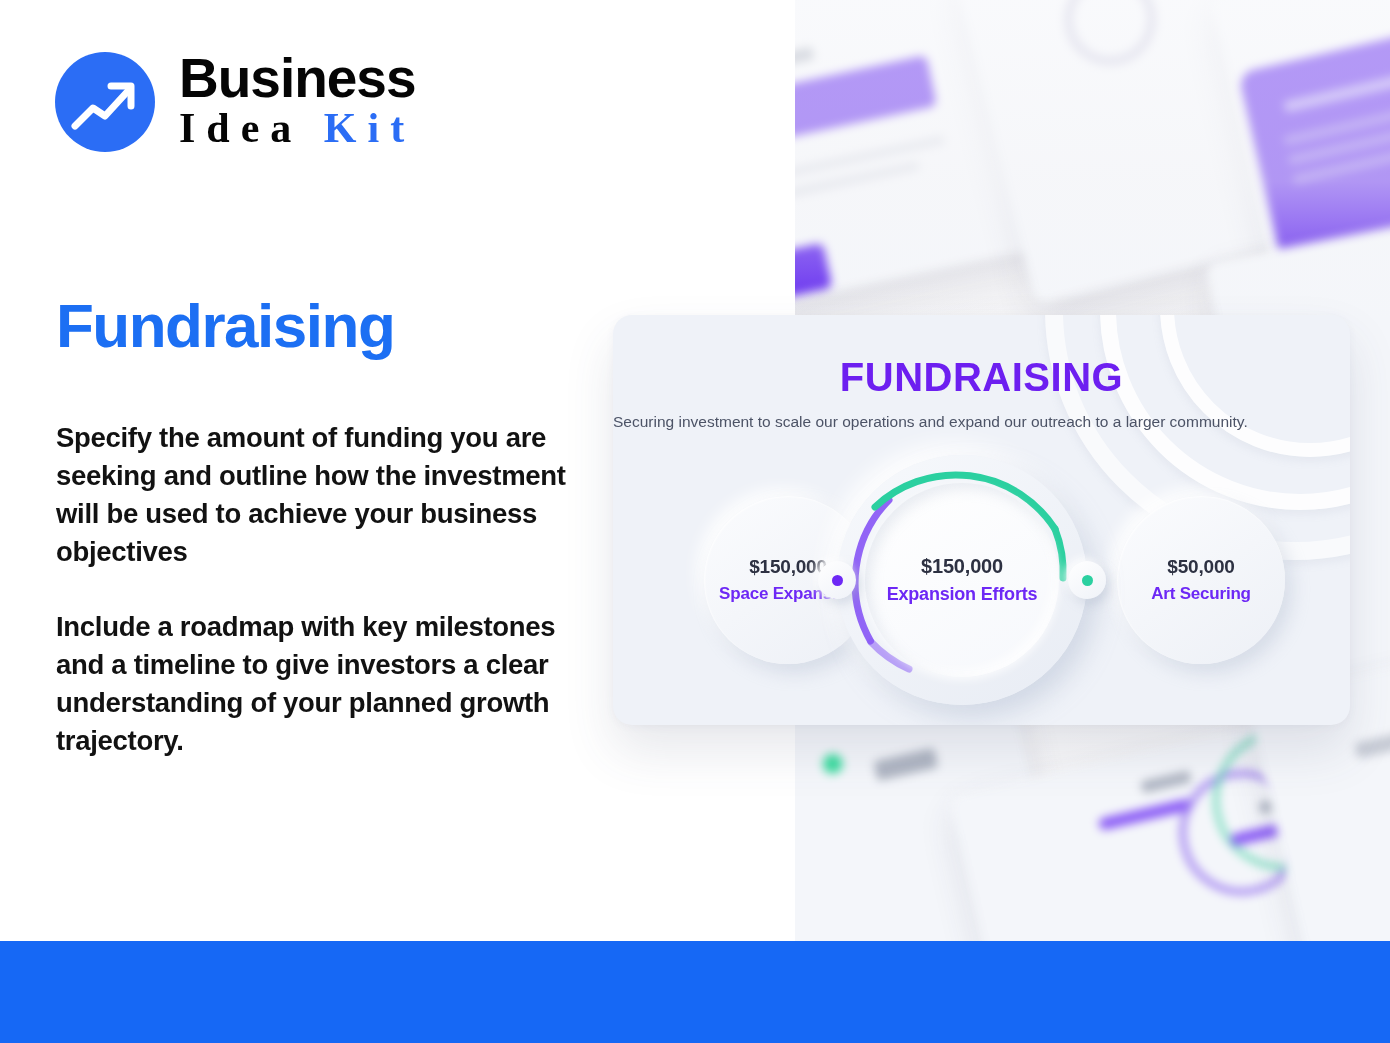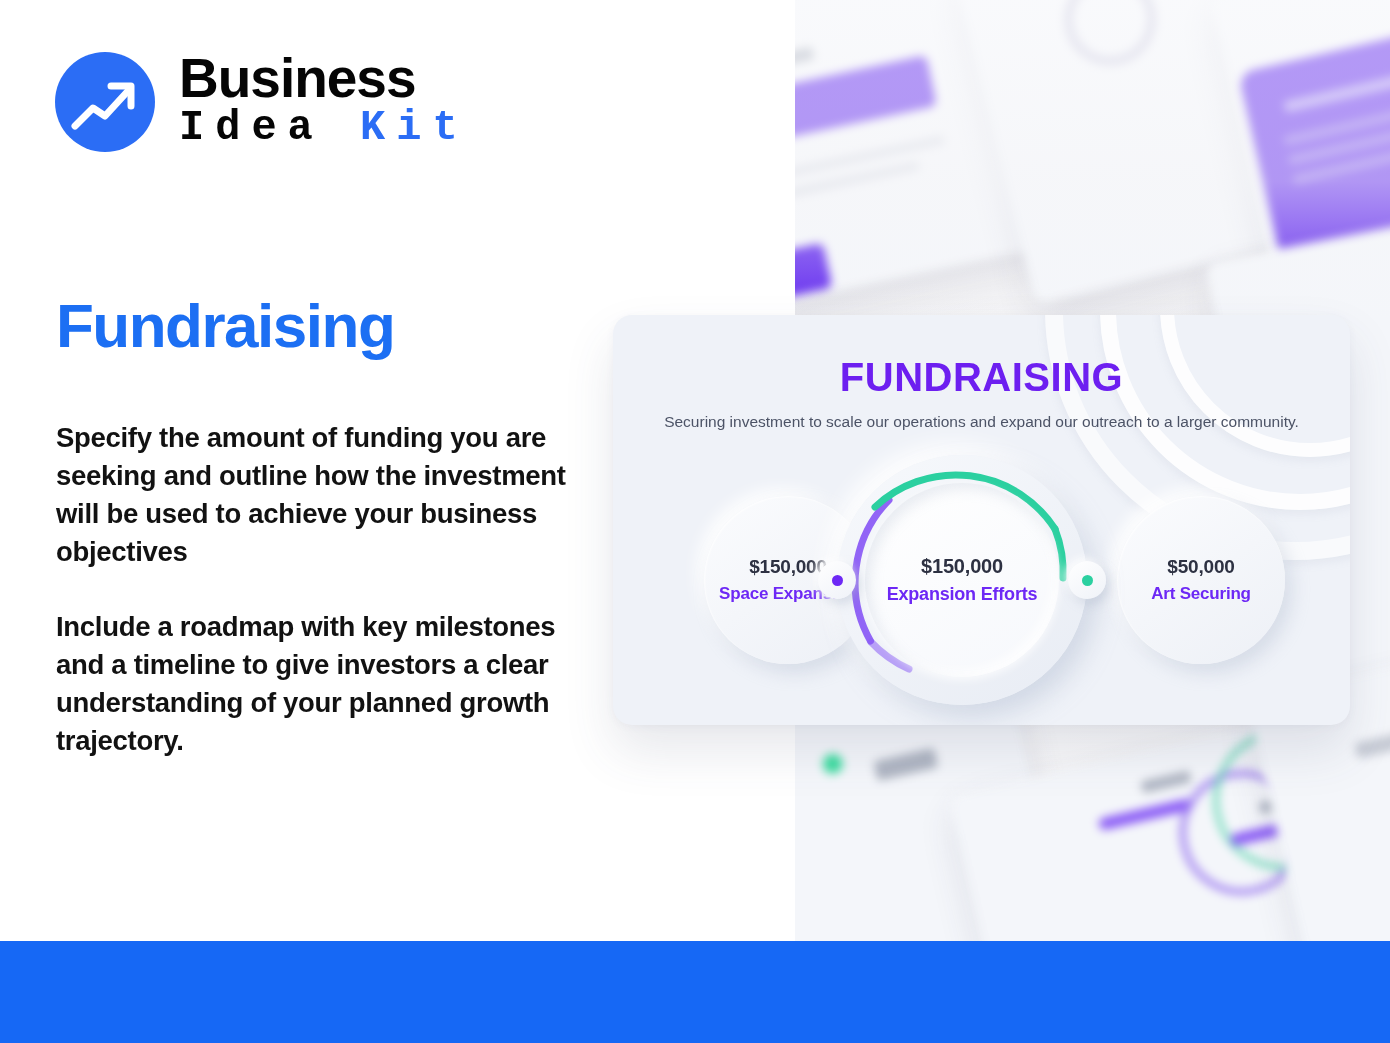--- a/index.html
+++ b/index.html
@@ -23,21 +23,21 @@
   }
   #logo-mark svg { position:absolute; left:0; top:0; }
   #logo-words { margin-left:24px; }
   .logo-line1 {
     font-size:55px; font-weight:bold; color:#050505;
     letter-spacing:-1px; line-height:0.95; white-space:nowrap;
   }
   .logo-line2 {
     font-size:42px; font-weight:bold; color:#050505;
     letter-spacing:11px; line-height:1.15; white-space:nowrap;
-    font-family:Liberation Mono, monospace;
+    font-family:Liberation Serif, serif;
   }
   .logo-line2 .kit { color:#2B6DF5; }
 
   #page-title {
     position:absolute; left:56px; top:295px;
     font-size:62px; font-weight:bold; color:#1C6FF3;
     letter-spacing:-1.5px; line-height:1;
   }
   .body-para {
     position:absolute; left:56px; width:520px;
@@ -101,21 +101,21 @@
   #cring-1 { right:-110px; top:-158px; width:300px; height:300px; }
   #cring-2 { right:-150px; top:-205px; width:400px; height:400px; border-width:16px; }
   #cring-3 { right:-195px; top:-255px; width:500px; height:500px; border-width:18px; border-color:rgba(255,255,255,0.6); }
 
   #card-title {
     position:absolute; left:0; right:0; top:40px; text-align:center;
     font-size:40px; font-weight:bold; color:#6D1FF0;
     letter-spacing:0.5px; z-index:3;
   }
   #card-subtitle {
-    position:absolute; left:0; right:0; top:96px; text-align:center;
+    position:absolute; left:0; right:0; top:96px; text-align:left;
     font-size:15.5px; color:#4C5366; line-height:1.37; z-index:3;
   }
 
   
   #circles { position:absolute; left:0; top:140px; width:100%; height:250px; z-index:3; }
 
   .side-circle {
     position:absolute; width:168px; height:168px; border-radius:50%;
     background:linear-gradient(145deg,#FBFCFE 0%, #EDF0F6 100%);
     box-shadow: 7px 9px 18px rgba(160,172,196,0.30),

